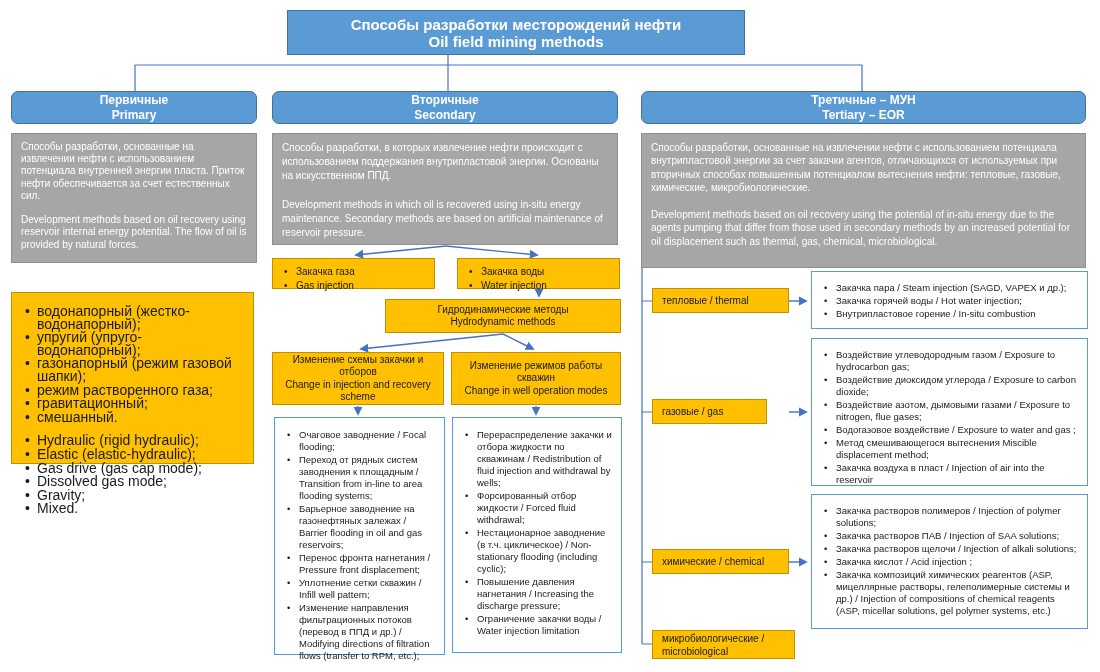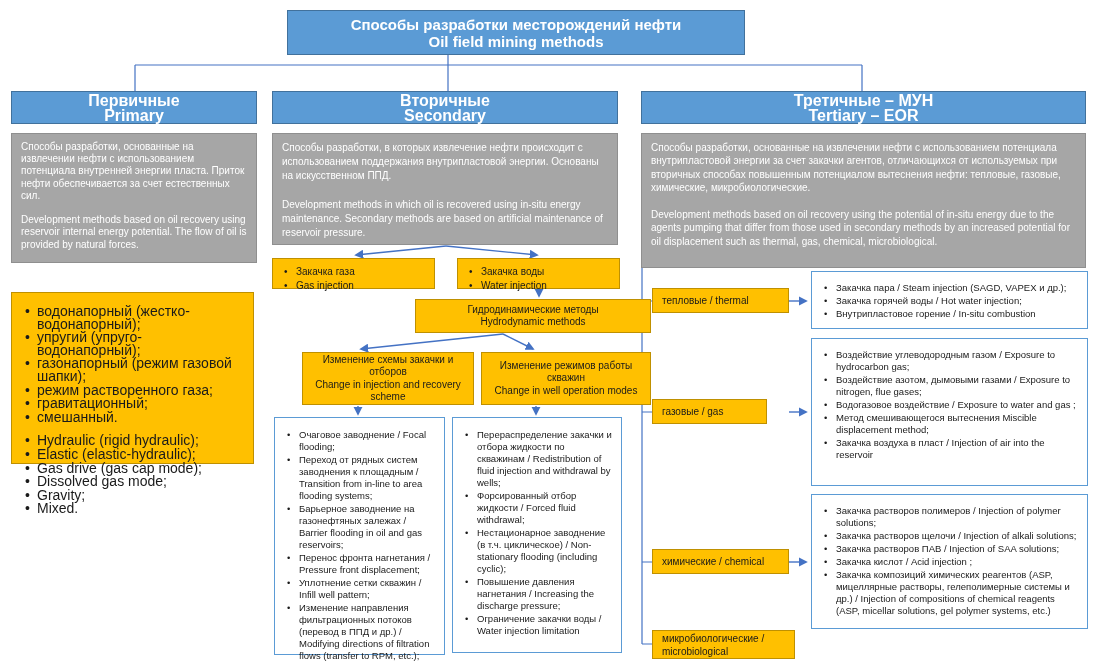--- a/index.html
+++ b/index.html
@@ -8,38 +8,38 @@
     font-family:"Liberation Sans",sans-serif;color:#1a1a1a;
   }
   .box{position:absolute;box-sizing:border-box;}
   .blue{
     background:var(--accent_blue,#5B9BD5);
     border:1px solid var(--blue_border,#41719C);
     color:#fff;font-weight:bold;text-align:center;white-space:pre-line;
     display:flex;align-items:center;justify-content:center;
   }
   .title-box{font-size:15px;line-height:17px;}
-  .header-box{font-size:16px;line-height:15px;}
+  .header-box{font-size:12px;line-height:15px;border-radius:7px;}
   .gray{
     background:var(--box_gray,#A6A6A6);
     border:1px solid #8f8f8f;color:#fff;
     white-space:pre-line;font-size:10px;padding:7px 9px;
   }
   .lh-primary{line-height:12.2px;}
   .lh-secondary{line-height:14.2px;}
   .lh-tertiary{line-height:13.4px;}
   .orange{
     background:var(--accent_orange,#FFC000);
     border:1.3px solid var(--orange_border,#BF9000);
   }
   .white-list{
     background:#fff;
     border:1.3px solid var(--list_border,#5B9BD5);
   }
-  .centered{display:flex;align-items:center;justify-content:center;text-align:center;white-space:pre-line;margin-left:30px;}
+  .centered{display:flex;align-items:center;justify-content:center;text-align:center;white-space:pre-line;}
   .node-label{font-size:10px;line-height:12.5px;}
   .cat-label{font-size:10px;line-height:13px;display:flex;align-items:center;padding-left:9px;white-space:pre-line;text-align:left;}
   ul.blist{margin:4px;padding:4px 4px 2px 2px;list-style:none;font-size:9.5px;line-height:12px;}
   ul.blist li{position:relative;padding-left:17px;margin:0 0 1px 0;}
   ul.blist li::before{content:"•";position:absolute;left:5px;top:0;}
   ul.big{font-size:14px;line-height:12.6px;}
   ul.inj{padding-top:3px;font-size:10px;line-height:12.5px;}
   .gap{margin-top:12px;}
   svg.connectors{position:absolute;left:0;top:0;pointer-events:none;}
   .tree{stroke:var(--connector_blue,#4472C4);stroke-width:1.2;fill:none;}
@@ -160,29 +160,30 @@
   <div class="box white-list" style="left:811px;top:271px;width:277px;height:58px;padding:2px 1px">
     <ul class="blist">
         <li>Закачка пара / Steam injection (SAGD, VAPEX и др.);</li>
         <li>Закачка горячей воды / Hot water injection;</li>
         <li>Внутрипластовое горение / In-situ combustion</li>
       </ul>
   </div>
   <div class="box white-list" style="left:811px;top:338px;width:277px;height:148px;padding:2px 1px">
     <ul class="blist">
         <li>Воздействие углеводородным газом / Exposure to hydrocarbon gas;</li>
+        <li>Воздействие диоксидом углерода / Exposure to carbon dioxide;</li>
         <li>Воздействие азотом, дымовыми газами / Exposure to nitrogen, flue gases;</li>
         <li>Водогазовое воздействие / Exposure to water and gas ;</li>
         <li>Метод смешивающегося вытеснения Miscible displacement method;</li>
         <li>Закачка воздуха в пласт / Injection of air into the reservoir</li>
       </ul>
   </div>
   <div class="box white-list" style="left:811px;top:494px;width:277px;height:135px;padding:2px 1px">
     <ul class="blist">
         <li>Закачка растворов полимеров / Injection of polymer solutions;</li>
+        <li>Закачка растворов ПАВ / Injection of SAA solutions;</li>
         <li>Закачка растворов щелочи / Injection of alkali solutions;</li>
-        <li>Закачка растворов ПАВ / Injection of SAA solutions;</li>
         <li>Закачка кислот / Acid injection ;</li>
         <li>Закачка композиций химических реагентов (ASP, мицеллярные растворы, гелеполимерные системы и др.) / Injection of compositions of chemical reagents (ASP, micellar solutions, gel polymer systems, etc.)</li>
       </ul>
   </div>
 
 </div>
 
 </body></html>

